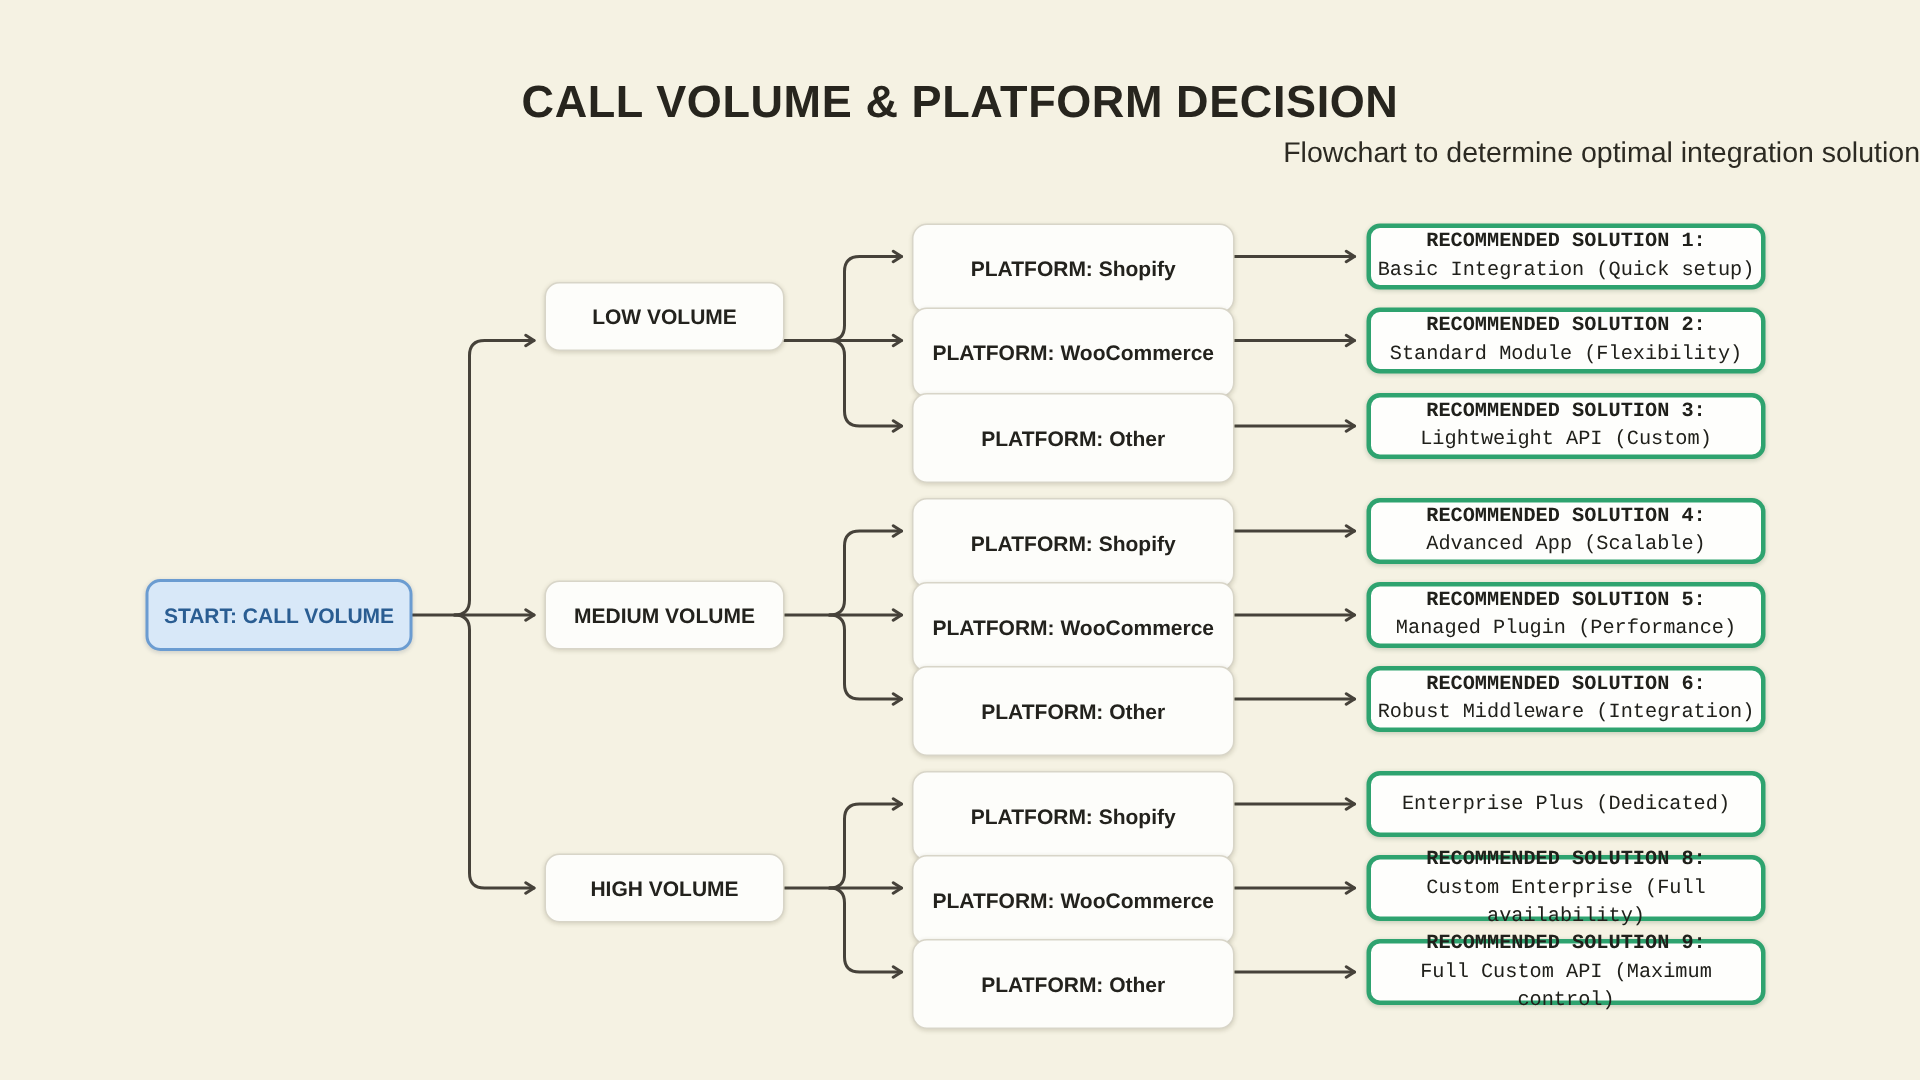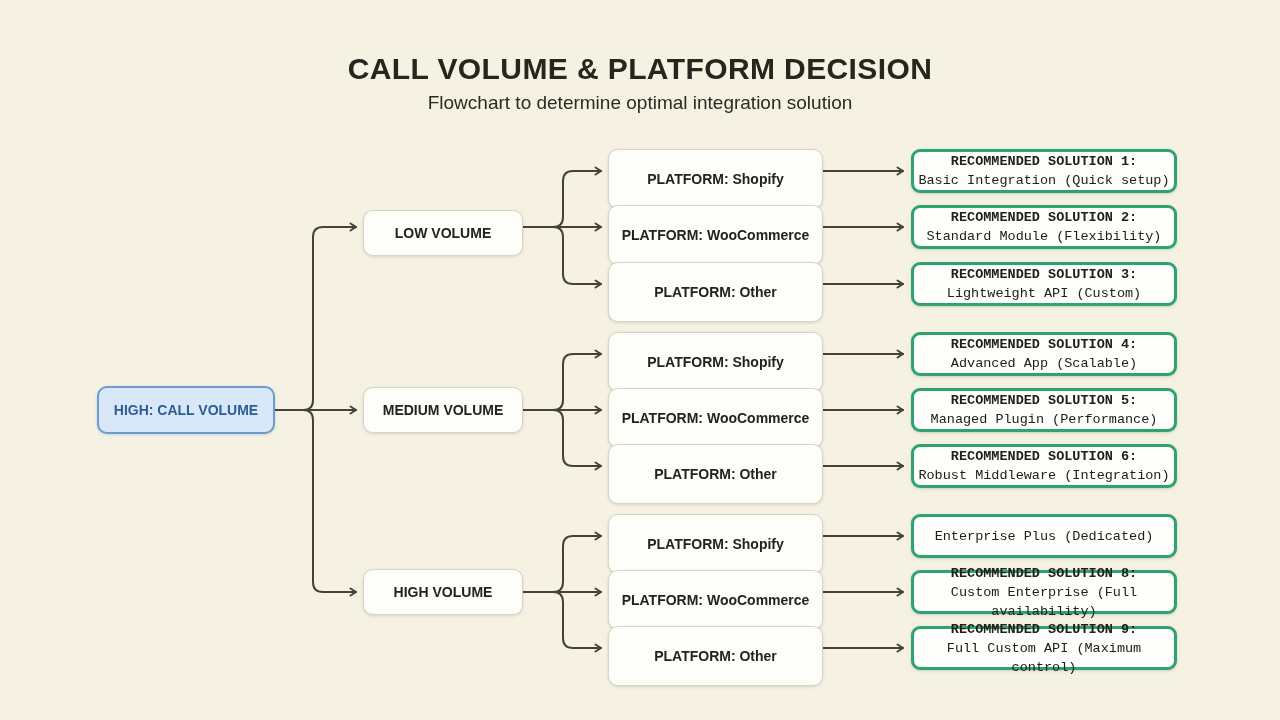--- a/index.html
+++ b/index.html
@@ -24,21 +24,21 @@
     font-size: 30px;
     font-weight: 800;
     letter-spacing: 0.4px;
     color: #27251e;
   }
   .subtitle {
     position: absolute;
     top: 92px;
     left: 0;
     width: 1280px;
-    text-align: center;
+    text-align: right;
     font-size: 19px;
     font-weight: 400;
     color: #2c2a22;
   }
   svg.connectors {
     position: absolute;
     top: 0; left: 0;
     width: 1280px; height: 720px;
     pointer-events: none;
   }
@@ -74,21 +74,21 @@
     flex-direction: column;
     line-height: 19px;
     border-radius: 9px;
   }
   .node.solution .sol-title { font-size: 13.5px; font-weight: 700; }
   .node.solution .sol-desc  { font-size: 13.5px; font-weight: 400; }
 
   
   .start-node   { left: 97px;  top: 386px; width: 178px; height: 48px; }
   .vol          { left: 363px; width: 160px; height: 46px; }
-  .vol-0 { top: 210px; justify-content: center; }  .vol-1 { top: 387px; }  .vol-2 { top: 569px; align-items: center; }
+  .vol-0 { top: 188px; justify-content: center; }  .vol-1 { top: 387px; }  .vol-2 { top: 569px; align-items: center; }
   .plat         { left: 608px; width: 215px; height: 60px; }
   .sol          { left: 911px; width: 266px; height: 44px; font-family: Liberation Mono, monospace; }
   .row-0 { top: 149px; } .row-1 { top: 205px; } .row-2 { top: 262px; }
   .row-3 { top: 332px; } .row-4 { top: 388px; } .row-5 { top: 444px; }
   .row-6 { top: 514px; } .row-7 { top: 570px; } .row-8 { top: 626px; }
 </style>
 </head>
 <body>
 
 <div class="canvas">
@@ -126,21 +126,21 @@
       <path d="M823 354 H903" marker-end="url(#arrow)"></path>
       <path d="M823 410 H903" marker-end="url(#arrow)"></path>
       <path d="M823 466 H903" marker-end="url(#arrow)"></path>
       <path d="M823 536 H903" marker-end="url(#arrow)"></path>
       <path d="M823 592 H903" marker-end="url(#arrow)"></path>
       <path d="M823 648 H903" marker-end="url(#arrow)"></path>
     </g>
   </svg>
 
   <div class="node start start-node">
-    <span>HIGH: CALL VOLUME</span>
+    <span>START: CALL VOLUME</span>
   </div>
 
   <div class="node plain vol vol-0">
     <span>LOW VOLUME</span>
   </div>
   <div class="node plain vol vol-1">
     <span>MEDIUM VOLUME</span>
   </div>
   <div class="node plain vol vol-2">
     <span>HIGH VOLUME</span>

